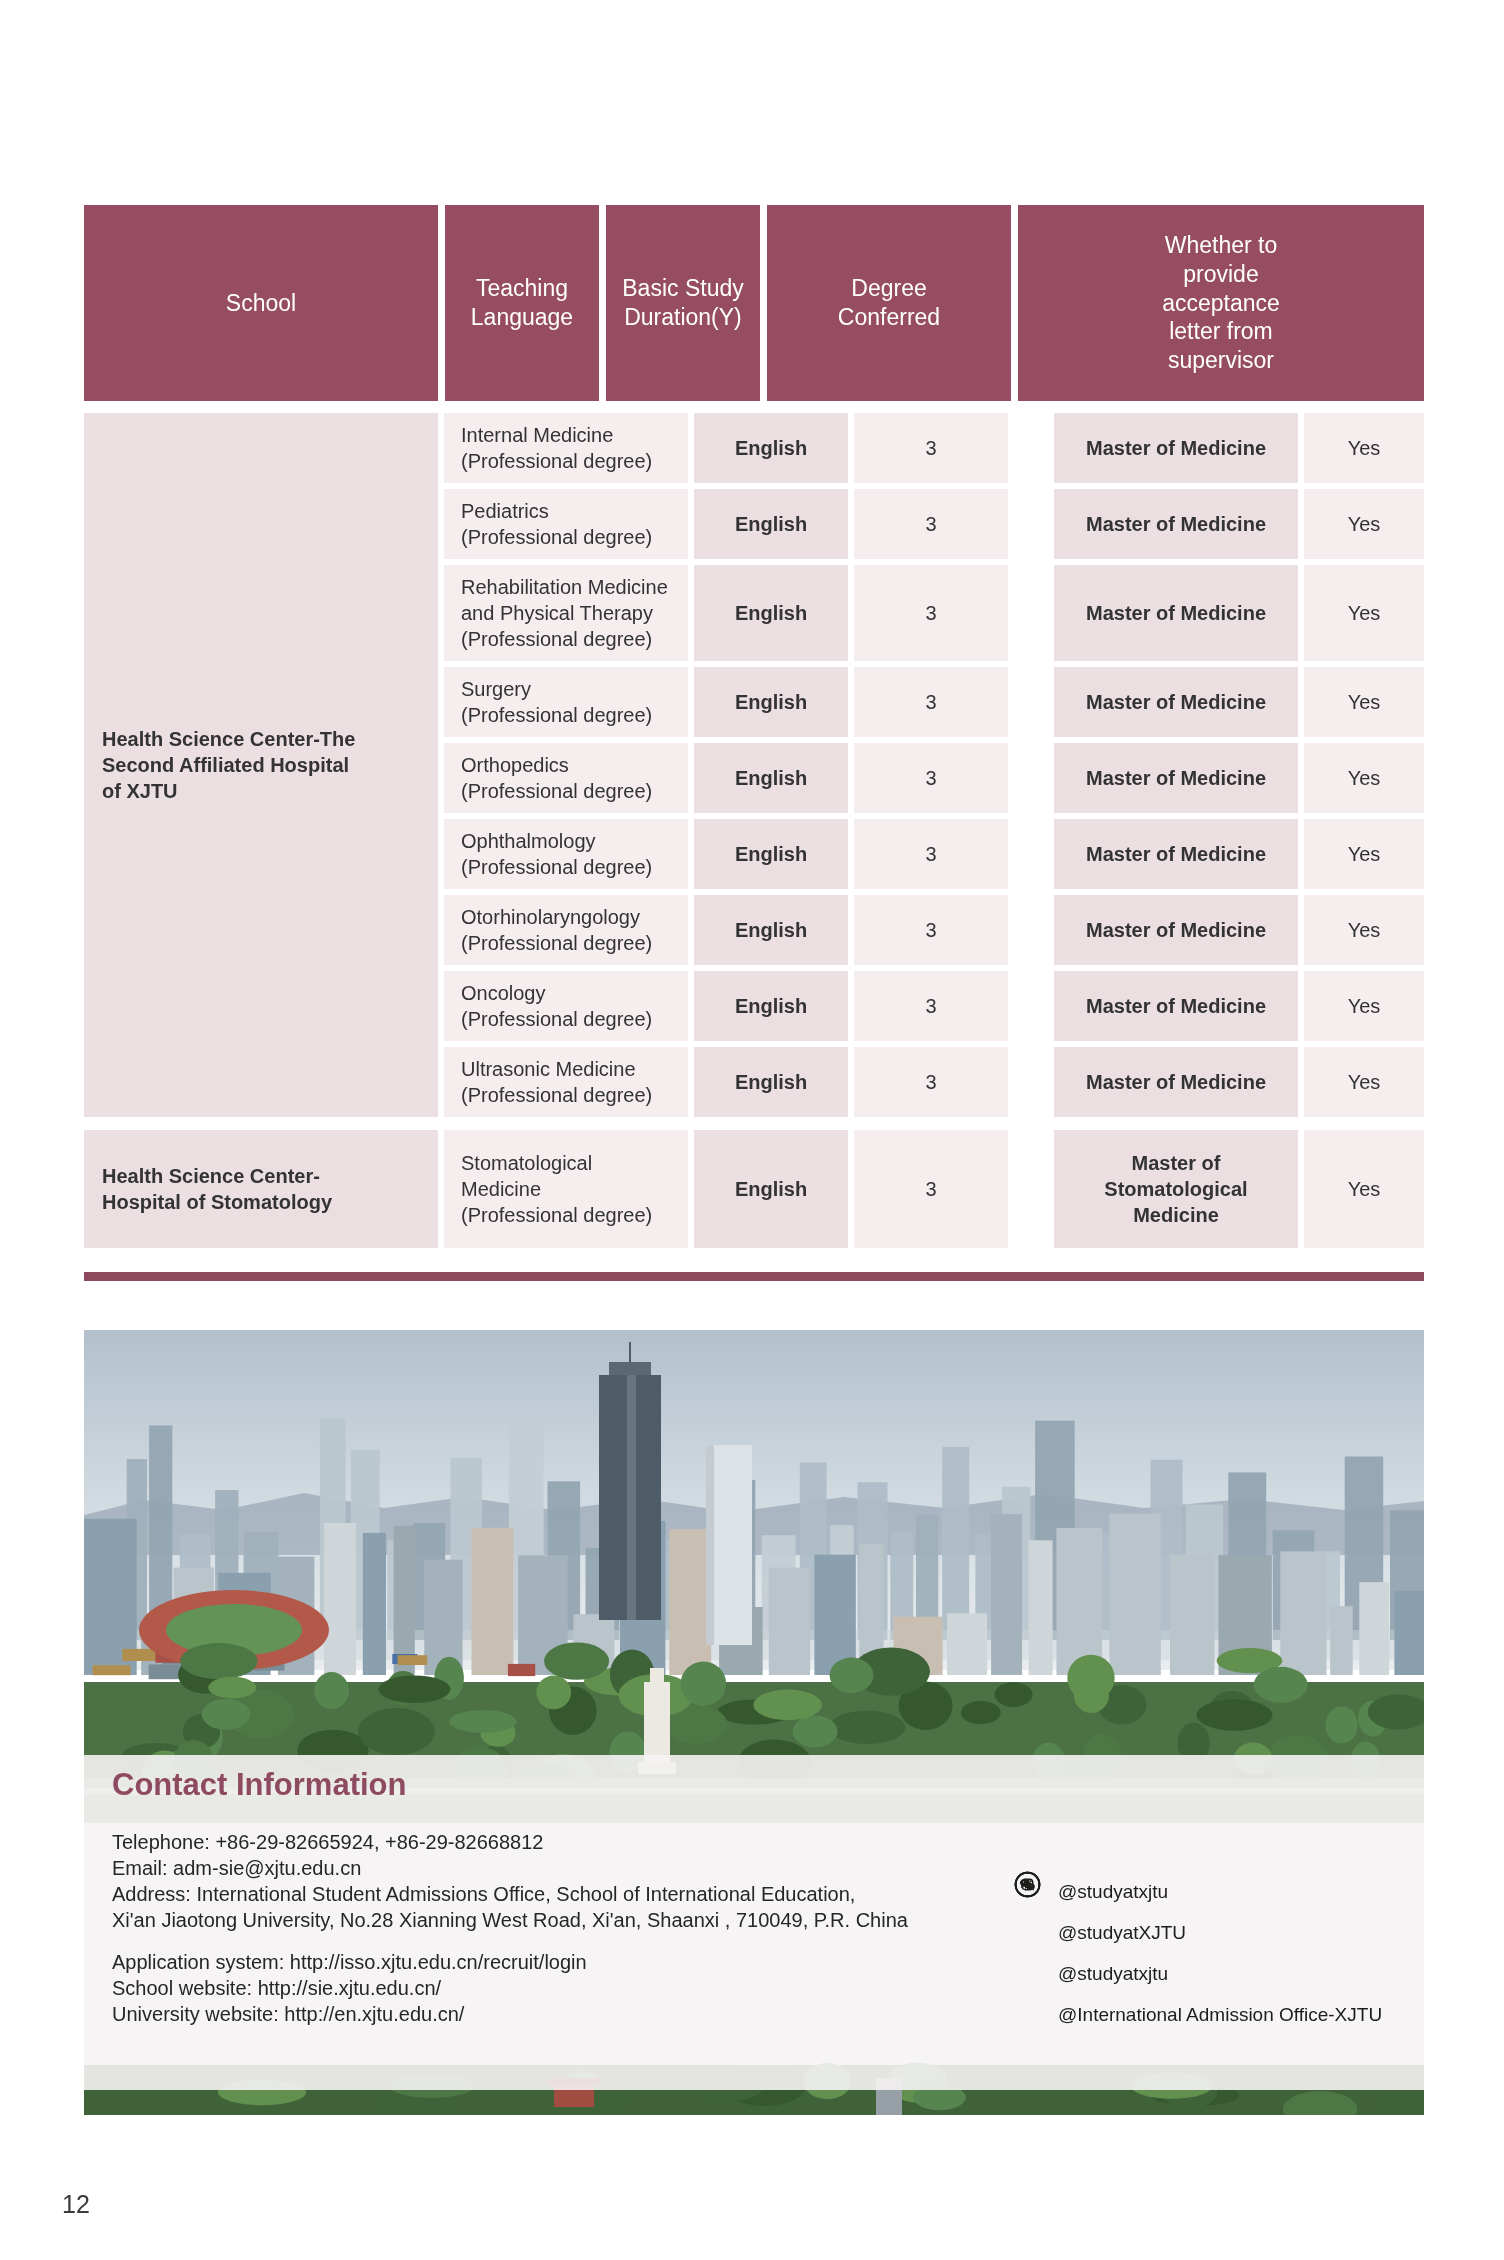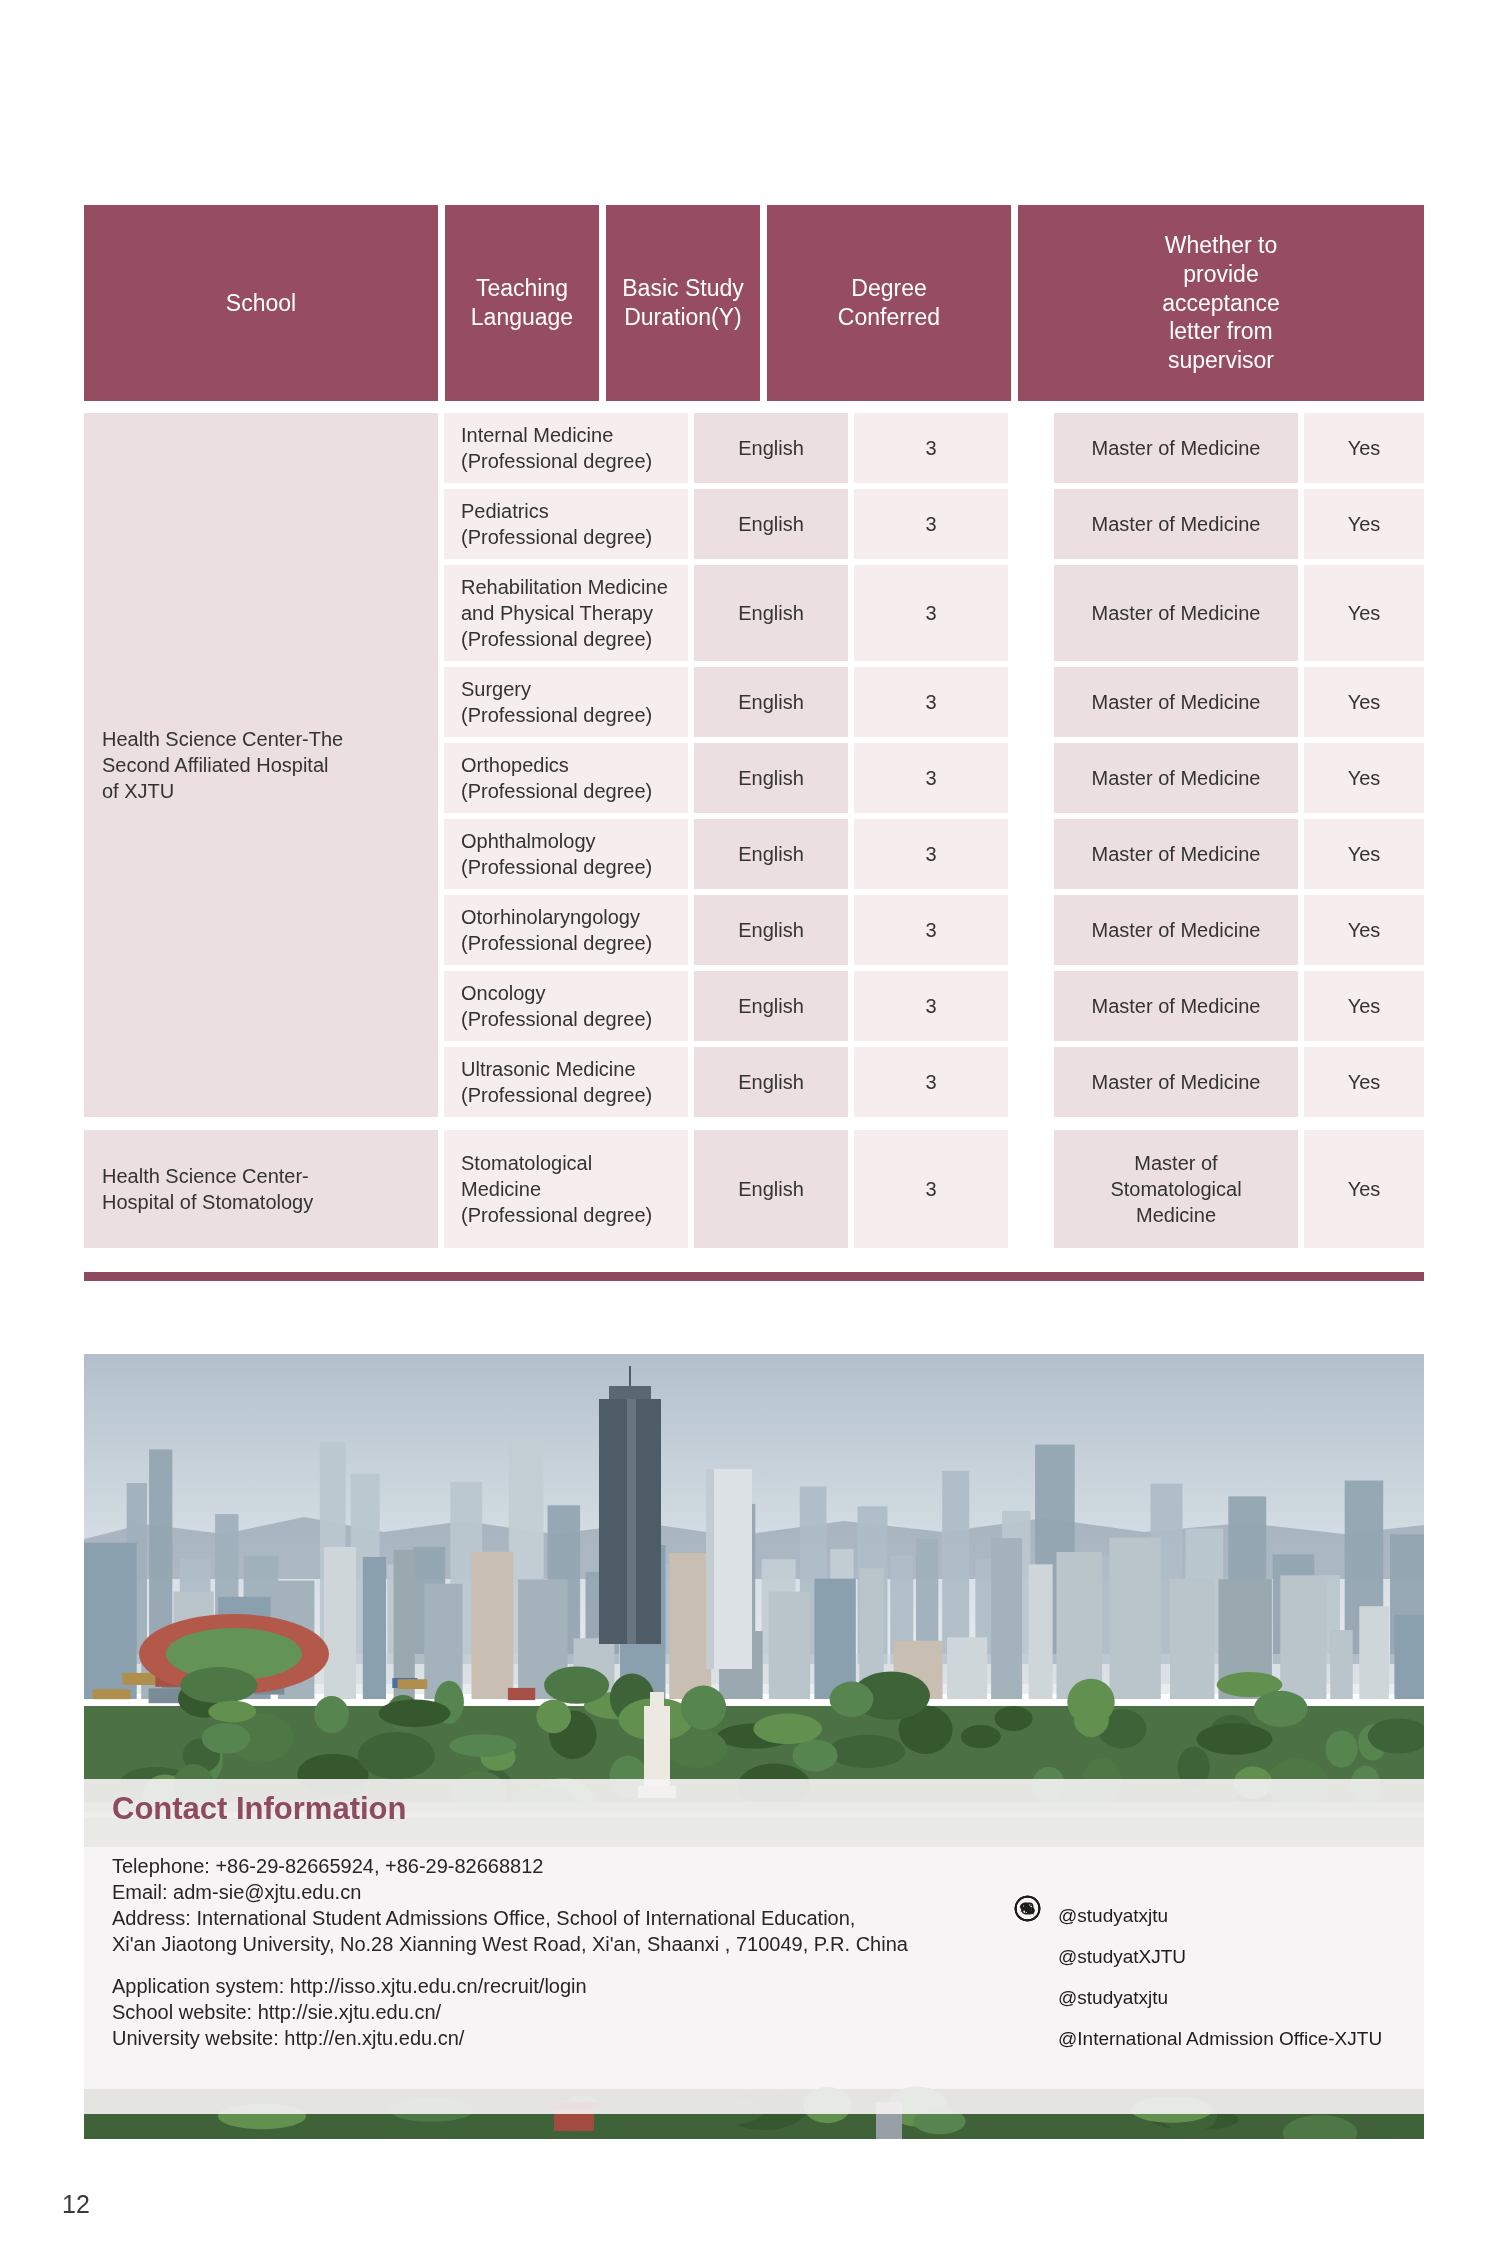--- a/index.html
+++ b/index.html
@@ -25,39 +25,39 @@
   }
   .rows{flex:1;display:flex;flex-direction:column;gap:6px;}
   .row{display:flex;gap:6px;min-height:70px;}
   .row.single{min-height:118px;}
   .cell{
     display:flex;align-items:center;justify-content:center;text-align:center;
     font-size:20px;line-height:1.3;white-space:pre-line;box-sizing:border-box;
     padding-top:9px;padding-bottom:9px;
   }
   .cell.left{justify-content:flex-start;text-align:left;padding-left:17px;padding-right:16px;}
-  .shade-a{background:var(--cell-dark,#ecdfe2);}
+  .shade-a{background:var(--cell-dark,#ecdfe2);font-weight:bold;}
   .shade-b{background:var(--cell-light,#f5edee);}
   
   .c0{flex:0 0 354px;width:354px;}
   .c1{flex:0 0 244px;width:244px;}
   .c2{flex:0 0 154px;width:154px;}
   .c3{flex:0 0 154px;width:154px;}
   .c4{flex:0 0 244px;width:244px;}
   .c5{flex:1 1 auto;}
   
   .b1{flex:0 0 244px;width:244px;}
   .b2{flex:0 0 154px;width:154px;}
   .b3{flex:0 0 154px;width:154px;}
   .b4{flex:0 0 244px;width:244px;margin-left:40px;}
   .b5{flex:1 1 auto;}
   
   .divider{position:absolute;left:84px;top:1272px;width:1340px;height:9px;background:var(--divider,#8e4a5e);}
   
-  .photo{position:absolute;left:84px;top:1330px;width:1340px;height:785px;overflow:hidden;margin-top:24px;}
+  .photo{position:absolute;left:84px;top:1330px;width:1340px;height:785px;overflow:hidden;}
   .photo svg{position:absolute;left:0;top:0;width:1340px;height:785px;display:block;}
   
   .overlay{
     position:absolute;left:0;top:425px;width:1340px;height:335px;
     background:rgba(246,243,244,0.90);
   }
   .contact-title{
     position:absolute;left:28px;top:12px;margin:0;
     font-size:31px;font-weight:bold;color:var(--accent,#8e4a60);
   }

